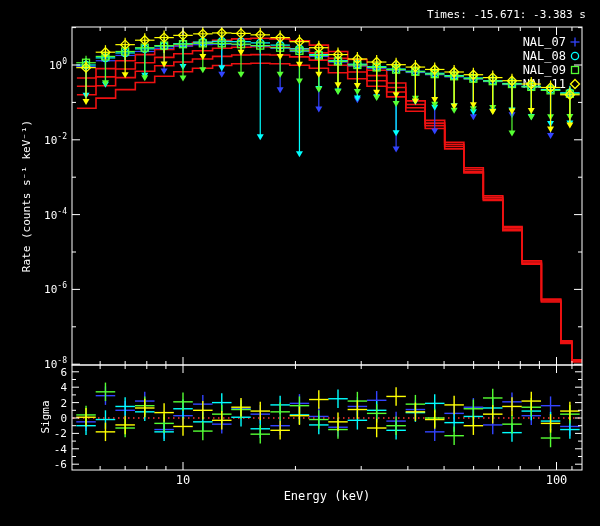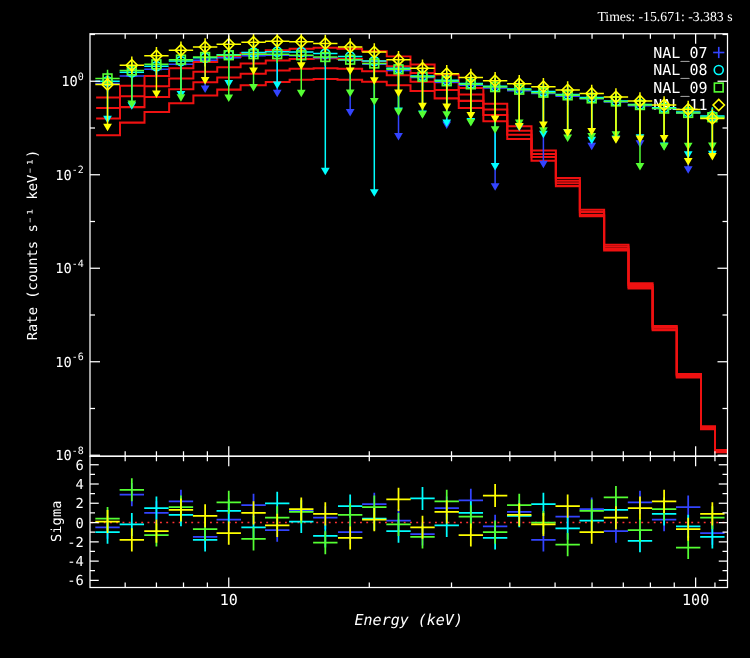--- a/index.html
+++ b/index.html
@@ -1,21 +1,21 @@
 <!DOCTYPE html>
 <html><head>
 <meta charset="utf-8">
 <style>
   html,body{margin:0;padding:0;background:#000;}
   #window{position:relative;width:600px;height:526px;background:#000;overflow:hidden;
           font-family:"DejaVu Sans Mono",monospace;}
   #plot{position:absolute;left:0;top:0;}
   .overlay{position:absolute;color:#fff;white-space:nowrap;pointer-events:none;}
-  #times{top:8px;right:14px;font-size:11px;font-family:Liberation Serif, serif;}
-  #xlabel{left:72px;width:510px;top:489px;text-align:center;font-size:12px;font-style:italic;}
+  #times{top:8px;right:14px;font-size:11px;}
+  #xlabel{left:72px;width:510px;top:489px;text-align:center;font-size:12px;}
   #ylabel-rate{left:26px;top:196px;transform:translate(-50%,-50%) rotate(-90deg);font-size:11px;}
   #ylabel-sigma{left:45px;top:417px;transform:translate(-50%,-50%) rotate(-90deg);font-size:11px;}
 </style>
 </head>
 <body>
 
 <div id="window">
   <svg id="plot" width="600" height="526">
       <defs>
         <clipPath id="clip-main">

